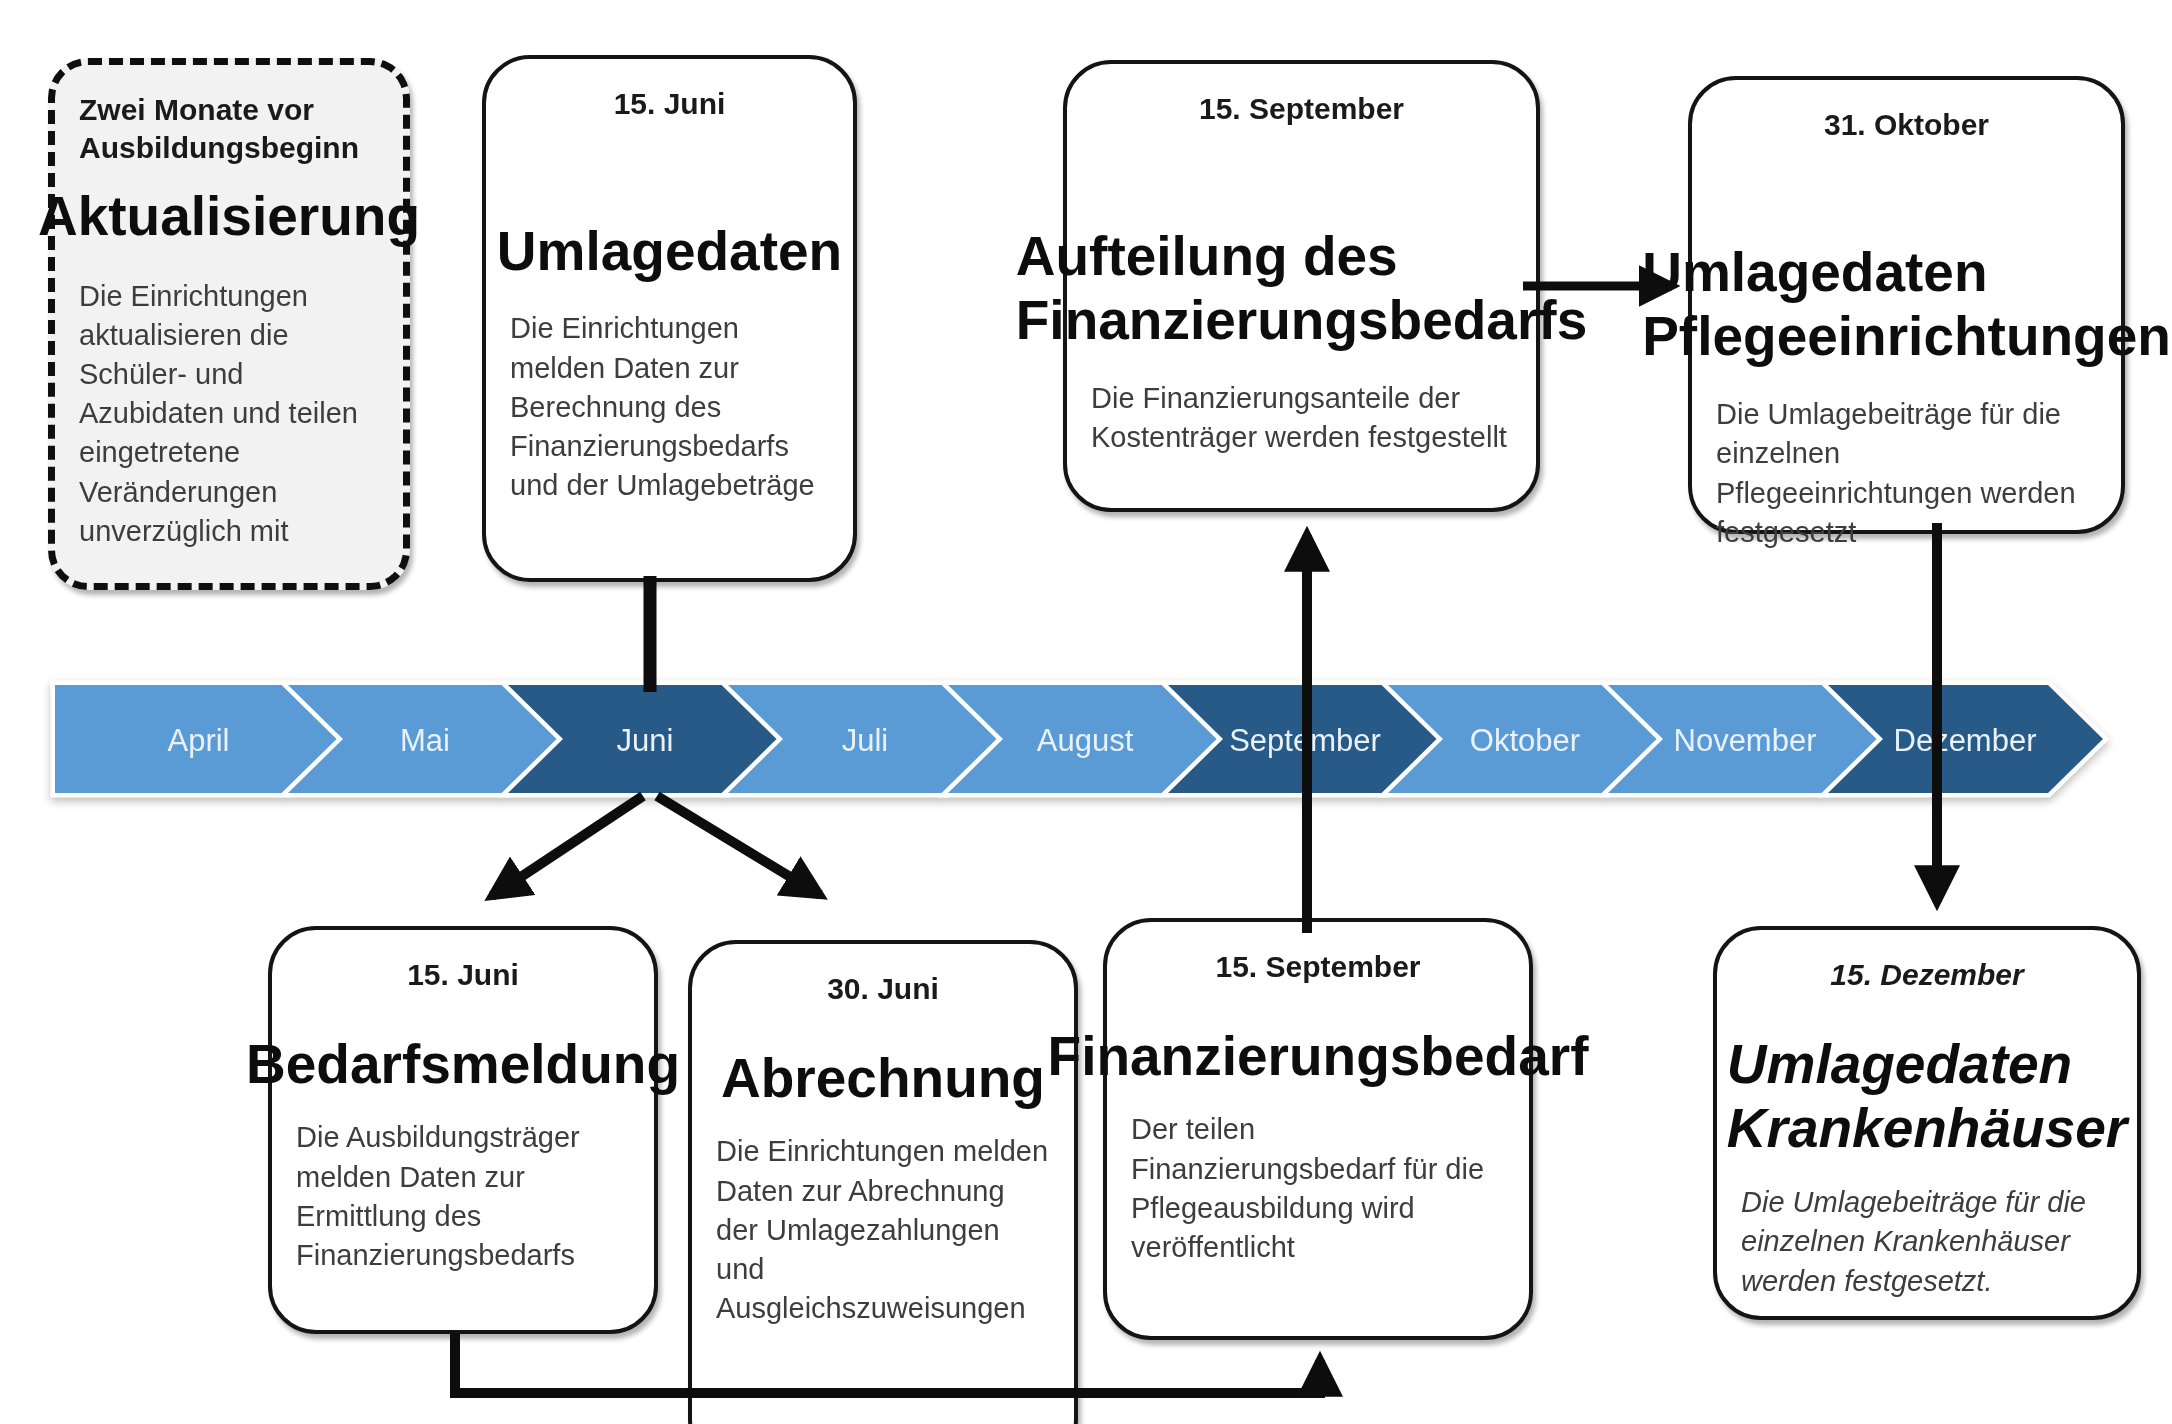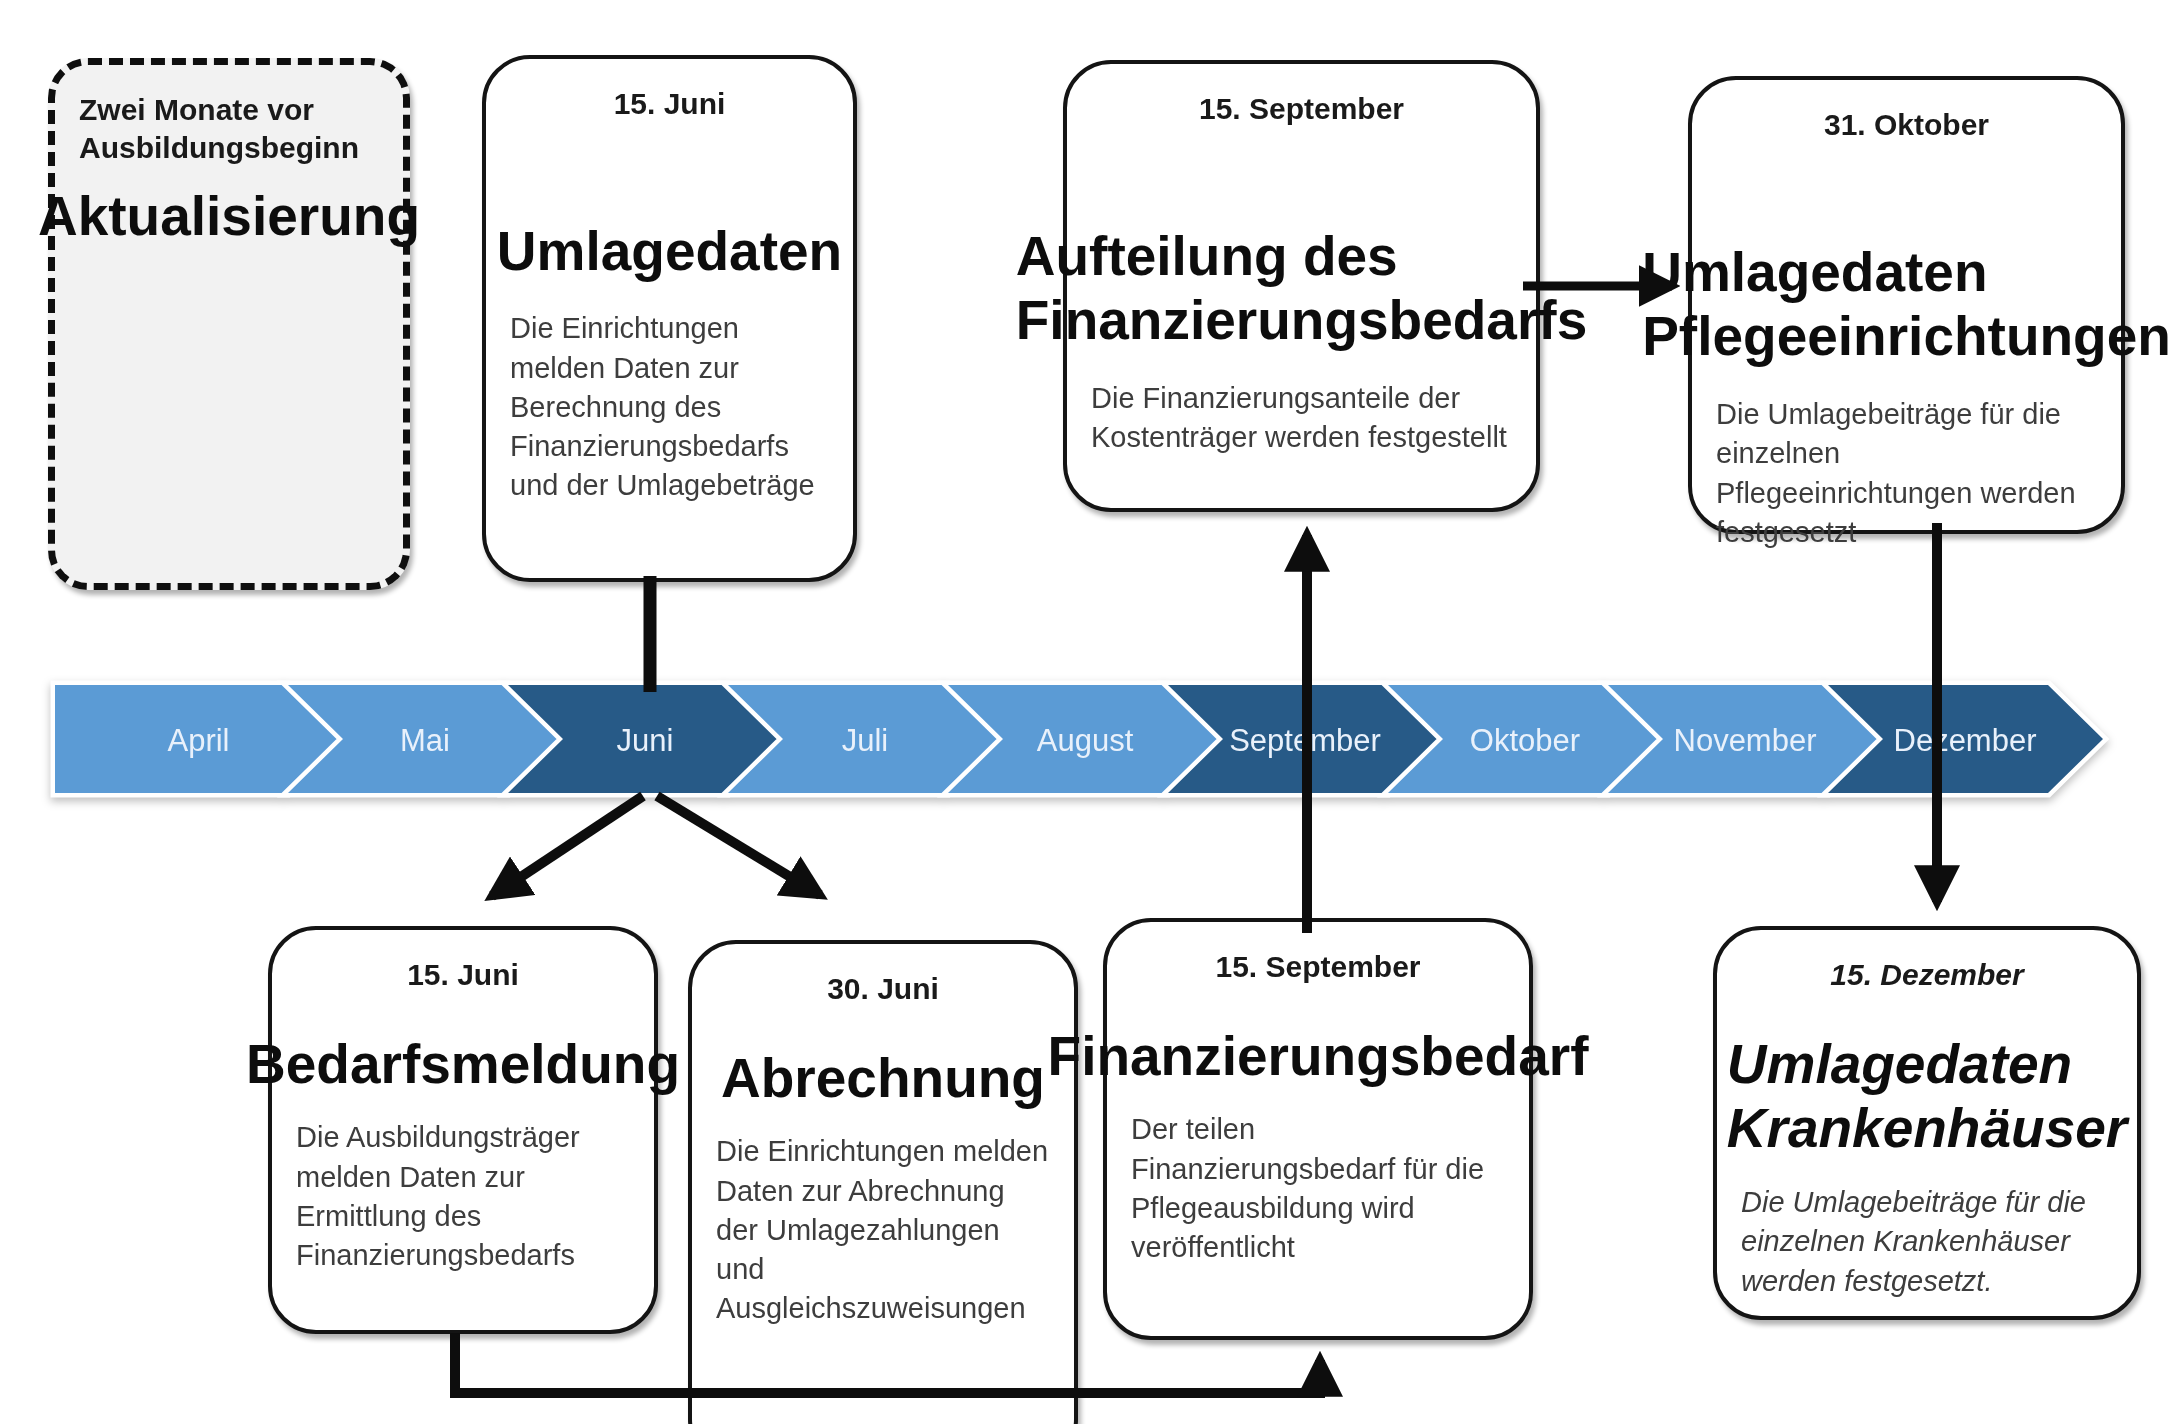--- a/index.html
+++ b/index.html
@@ -70,20 +70,21 @@
     <line x1="657" y1="796" x2="820" y2="895" stroke-width="10" marker-end="url(#ah)"></line>
     <line x1="1307" y1="933" x2="1307" y2="535" stroke-width="10" marker-end="url(#ah)"></line>
     <line x1="1523" y1="286" x2="1672" y2="286" stroke-width="9" marker-end="url(#ah)"></line>
     <line x1="1937" y1="523" x2="1937" y2="902" stroke-width="10" marker-end="url(#ah)"></line>
     <polyline points="455,1333 455,1393 1320,1393 1320,1360" stroke-width="10" marker-end="url(#ah)"></polyline>
   </svg>
 
   <div class="box dashed" style="left:48px;top:58px;width:362px;height:532px;">
     <span class="date">Zwei Monate vor Ausbildungsbeginn</span>
     <span class="title">Aktualisierung</span>
+    <span class="desc">Die Einrichtungen aktualisieren die Schüler- und Azubidaten und teilen eingetretene Veränderungen unverzüglich mit</span>
   </div>
 
   <div class="box gap-lg" style="left:482px;top:55px;width:375px;height:527px;">
     <span class="date">15. Juni</span>
     <span class="title">Umlagedaten</span>
     <span class="desc">Die Einrichtungen melden Daten zur Berechnung des Finanzierungsbedarfs und der Umlagebeträge</span>
   </div>
 
   <div class="box gap-lg" style="left:1063px;top:60px;width:477px;height:452px;">
     <span class="date">15. September</span>

